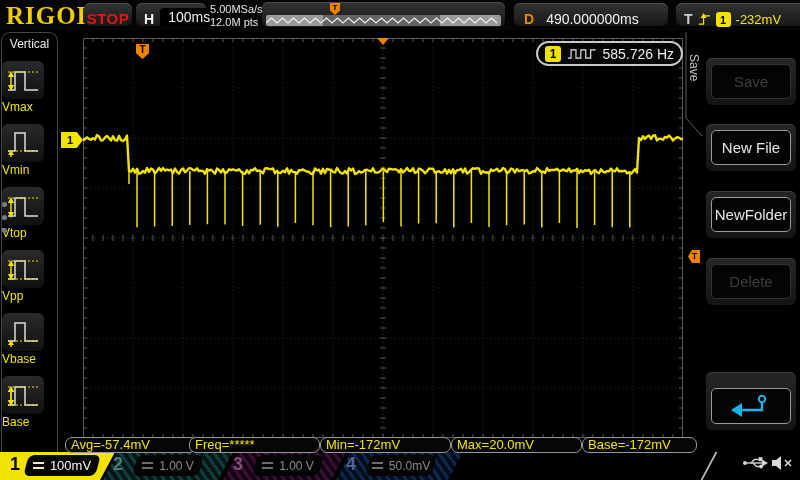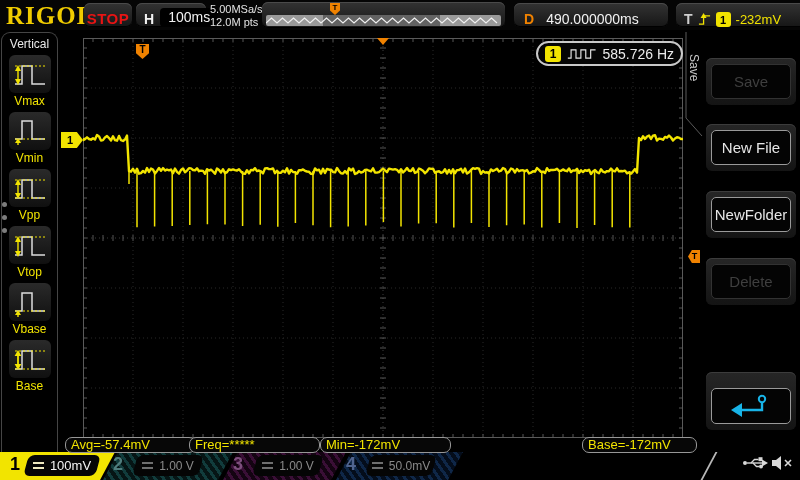--- a/index.html
+++ b/index.html
@@ -31,21 +31,21 @@
   .dval{color:#f2f2f2;font-size:14px;margin-left:12px;}
   .trigbox{left:676px;width:121px;gap:5px;padding-left:8px;}
   .tletter{color:#cfcfcf;font-weight:bold;font-size:14px;}
   .tchan{width:15px;height:15px;background:#f2e400;border-radius:3px;color:#000;
         font-weight:bold;font-size:11px;display:flex;align-items:center;justify-content:center;}
   .tlevel{color:#f2e400;font-size:13px;}
   
   .leftmenu{position:absolute;left:1px;top:32px;width:55px;height:419px;
         border:1px solid #454545;border-bottom:none;border-radius:9px 9px 0 0;background:#000;}
   .lm-title{color:#e8e8e8;font-size:12px;text-align:center;margin-top:4px;}
-  .lm-item{display:flex;flex-direction:column;align-items:center;margin-top:4px;}
+  .lm-item{display:flex;flex-direction:column;align-items:flex-start;margin-top:10px;}
   .lm-item:first-of-type{margin-top:6px;}
   .lm-icon{width:42px;height:38px;background:linear-gradient(#2a2a2a,#101010);
         border-radius:6px;display:flex;align-items:center;justify-content:center;}
   .lm-label{color:#f2e400;font-size:12px;margin-top:1px;}
   .lm-dots{position:absolute;left:2px;top:202px;}
   .lm-dots div{width:5px;height:5px;border-radius:50%;background:#7d7d7d;margin-bottom:8px;}
   
   .plot{position:absolute;left:83px;top:38px;width:600px;height:400px;}
   .plot svg{position:absolute;left:0;top:0;}
   .ch1-marker{position:absolute;left:61px;top:132px;width:22px;height:16px;background:#f2e400;
@@ -184,40 +184,40 @@
           <path d="M5 23 l-3 5 h6 z" fill="#f2e400"></path>
         </svg>
       </div>
       <div class="lm-label">Vmin</div>
     </div>
 
     <div class="lm-item">
       <div class="lm-icon">
         <svg width="34" height="32" viewBox="0 0 34 32">
           <path d="M2 26 H9 V8 H19 V26 H32" stroke="#ddd" fill="none" stroke-width="1.5"></path>
+          <path d="M2 8 H32" stroke="#f2e400" stroke-dasharray="2 2" fill="none"></path>
+          <path d="M5 11 V24" stroke="#f2e400" stroke-width="1.4"></path>
+          <path d="M5 7 l-3 6 h6 z" fill="#f2e400"></path>
+            <path d="M5 28 l-3 -6 h6 z" fill="#f2e400"></path>
+        </svg>
+      </div>
+      <div class="lm-label">Vtop</div>
+    </div>
+
+    <div class="lm-item">
+      <div class="lm-icon">
+        <svg width="34" height="32" viewBox="0 0 34 32">
+          <path d="M2 26 H9 V8 H19 V26 H32" stroke="#ddd" fill="none" stroke-width="1.5"></path>
           <path d="M2 8 H32 M2 26 H32" stroke="#f2e400" stroke-dasharray="2 2" fill="none"></path>
           <path d="M5 11 V23" stroke="#f2e400" stroke-width="1.4"></path>
           <path d="M5 7 l-3 6 h6 z" fill="#f2e400"></path>
             <path d="M5 27 l-3 -6 h6 z" fill="#f2e400"></path>
         </svg>
       </div>
       <div class="lm-label">Vpp</div>
-    </div>
-
-    <div class="lm-item">
-      <div class="lm-icon">
-        <svg width="34" height="32" viewBox="0 0 34 32">
-          <path d="M2 26 H9 V8 H19 V26 H32" stroke="#ddd" fill="none" stroke-width="1.5"></path>
-          <path d="M2 8 H32" stroke="#f2e400" stroke-dasharray="2 2" fill="none"></path>
-          <path d="M5 11 V24" stroke="#f2e400" stroke-width="1.4"></path>
-          <path d="M5 7 l-3 6 h6 z" fill="#f2e400"></path>
-            <path d="M5 28 l-3 -6 h6 z" fill="#f2e400"></path>
-        </svg>
-      </div>
-      <div class="lm-label">Vtop</div>
     </div>
 
     <div class="lm-item">
       <div class="lm-icon">
         <svg width="34" height="32" viewBox="0 0 34 32">
           <path d="M2 25 H9 V7 H19 V25 H32" stroke="#ddd" fill="none" stroke-width="1.5"></path>
           <path d="M2 25 H32" stroke="#f2e400" stroke-dasharray="2 2" fill="none"></path>
           <path d="M5 27 V31" stroke="#f2e400" stroke-width="1.4"></path>
           <path d="M5 24 l-3 5 h6 z" fill="#f2e400"></path>
         </svg>
@@ -300,20 +300,21 @@
           <path d="M33 9 V17 H12" stroke="#18b4e8" stroke-width="2.4" fill="none"></path>
           <path d="M13 10 v14 l-11 -7 z" fill="#18b4e8"></path>
         </svg>
       </div>
     </div>
   </aside>
 
   <div class="mbox m0"><span>Avg=-57.4mV</span></div>
   <div class="mbox m1"><span>Freq=*****</span></div>
   <div class="mbox m2"><span>Min=-172mV</span></div>
+  <div class="mbox m3"><span>Max=20.0mV</span></div>
   <div class="mbox m4"><span>Base=-172mV</span></div>
 
   <div class="chbar">
     <div class="chsec ch1">
       <span class="chnum">1</span>
       <div class="chval-box">
         <div class="chval-inner">
           <span class="coupling"></span>
           <span class="chval">100mV</span>
         </div>

